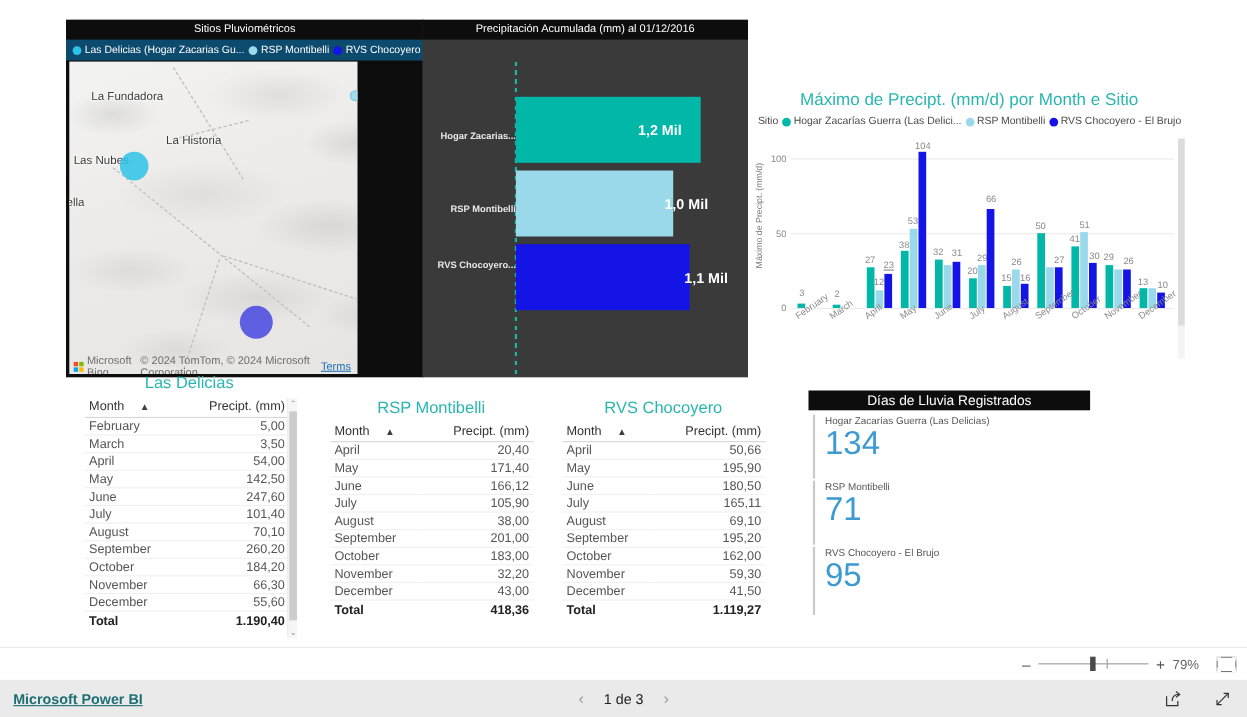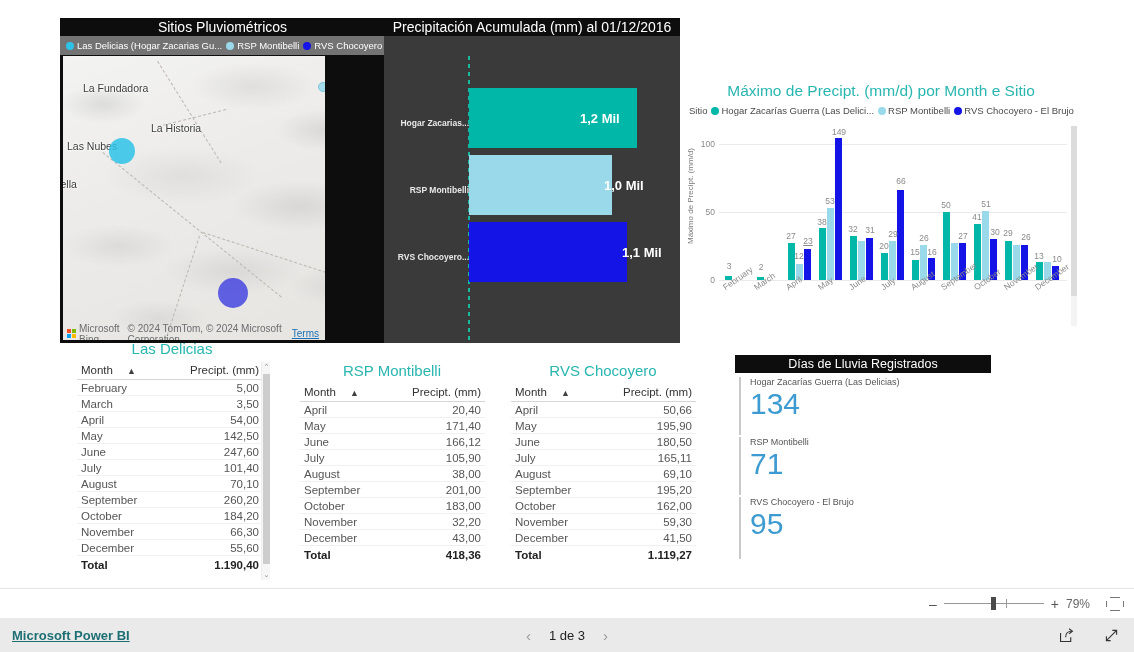--- a/index.html
+++ b/index.html
@@ -18,31 +18,31 @@
     background:#ffffff;
   }
   #report-canvas {
     position:absolute; left:59px; top:10px; width:1020px; height:572px;
     background:#ffffff;
   }
   
   .panel { position:absolute; }
   .vtitle-dark {
     background:#0d0d0d; color:#ffffff; text-align:center;
-    font-size:14px; line-height:18px; height:18px; font-weight:400;
+    font-size:10px; line-height:18px; height:18px; font-weight:400;
   }
   .vtitle-teal {
     color:#29b6b0; text-align:center; font-size:15px; font-weight:400;
   }
 
   
   #map-visual { left:1px; top:8px; width:325px; height:325px; background:#0d0d0d; }
   #map-legend {
     position:absolute; left:0; top:18px; width:100%; height:19px;
-    background:#737373; color:#ffffff; font-size:9.5px;
+    background:#0c4a6e; color:#ffffff; font-size:9.5px;
     display:flex; align-items:center; gap:4px; padding-left:6px; white-space:nowrap;
   }
   #map-legend .li { display:flex; align-items:center; gap:3px; }
   .dot { width:8px; height:8px; border-radius:50%; display:inline-block; }
   #map-area {
     position:absolute; left:3px; top:38px; width:262px; height:284px;
     overflow:hidden;
     background:
       radial-gradient(ellipse 60px 28px at 40px 48px, rgba(150,150,150,.22), transparent 70%),
       radial-gradient(ellipse 90px 34px at 190px 30px, rgba(160,160,160,.20), transparent 70%),
@@ -217,21 +217,21 @@
           <div id="accum-axisline"></div>
 
           <div class="acat" style="top:82px;">Hogar Zacarias...</div>
           <div class="abar" style="top:52px;width:168px;height:60px;background:#00b7a8;"></div>
           <div class="aval" style="left:196px;top:75px;">1,2 Mil</div>
 
           <div class="acat" style="top:149px;">RSP Montibelli</div>
           <div class="abar" style="top:119px;width:143px;height:60px;background:#9ad9ea;"></div>
           <div class="aval" style="left:220px;top:142px;">1,0 Mil</div>
 
-          <div class="acat" style="top:216px;">RVS Chocoyero...</div>
+          <div class="acat" style="top:200px;">RVS Chocoyero...</div>
           <div class="abar" style="top:186px;width:158px;height:60px;background:#1414e6;"></div>
           <div class="aval" style="left:238px;top:209px;">1,1 Mil</div>
         </div>
       </div>
 
       <div class="panel" id="col-visual">
         <div id="col-title">Máximo de Precipt. (mm/d) por Month e Sitio</div>
 
         <div id="col-legend">
           <span>Sitio</span>
@@ -283,21 +283,21 @@
           <div class="clabel" style="left:80px;top:121px;">12</div>
           <div class="clabel" style="left:89px;top:106px;text-decoration:underline;">23</div>
 
           <div class="grp" style="left:100px;">
             <div class="cbar" style="height:51.8px;background:#00b7a8;"></div>
             <div class="cbar" style="height:72.3px;background:#9ad9ea;"></div>
             <div class="cbar" style="height:141.8px;background:#1414e6;"></div>
           </div>
           <div class="clabel" style="left:103px;top:87px;">38</div>
           <div class="clabel" style="left:111px;top:66px;">53</div>
-          <div class="clabel" style="left:120px;top:-3px;">149</div>
+          <div class="clabel" style="left:120px;top:-3px;">104</div>
 
           <div class="grp" style="left:131px;">
             <div class="cbar" style="height:43.6px;background:#00b7a8;"></div>
             <div class="cbar" style="height:39.5px;background:#9ad9ea;"></div>
             <div class="cbar" style="height:42.3px;background:#1414e6;"></div>
           </div>
           <div class="clabel" style="left:134px;top:94px;">32</div>
           <div class="clabel" style="left:151px;top:95px;">31</div>
 
           <div class="grp" style="left:162px;">

